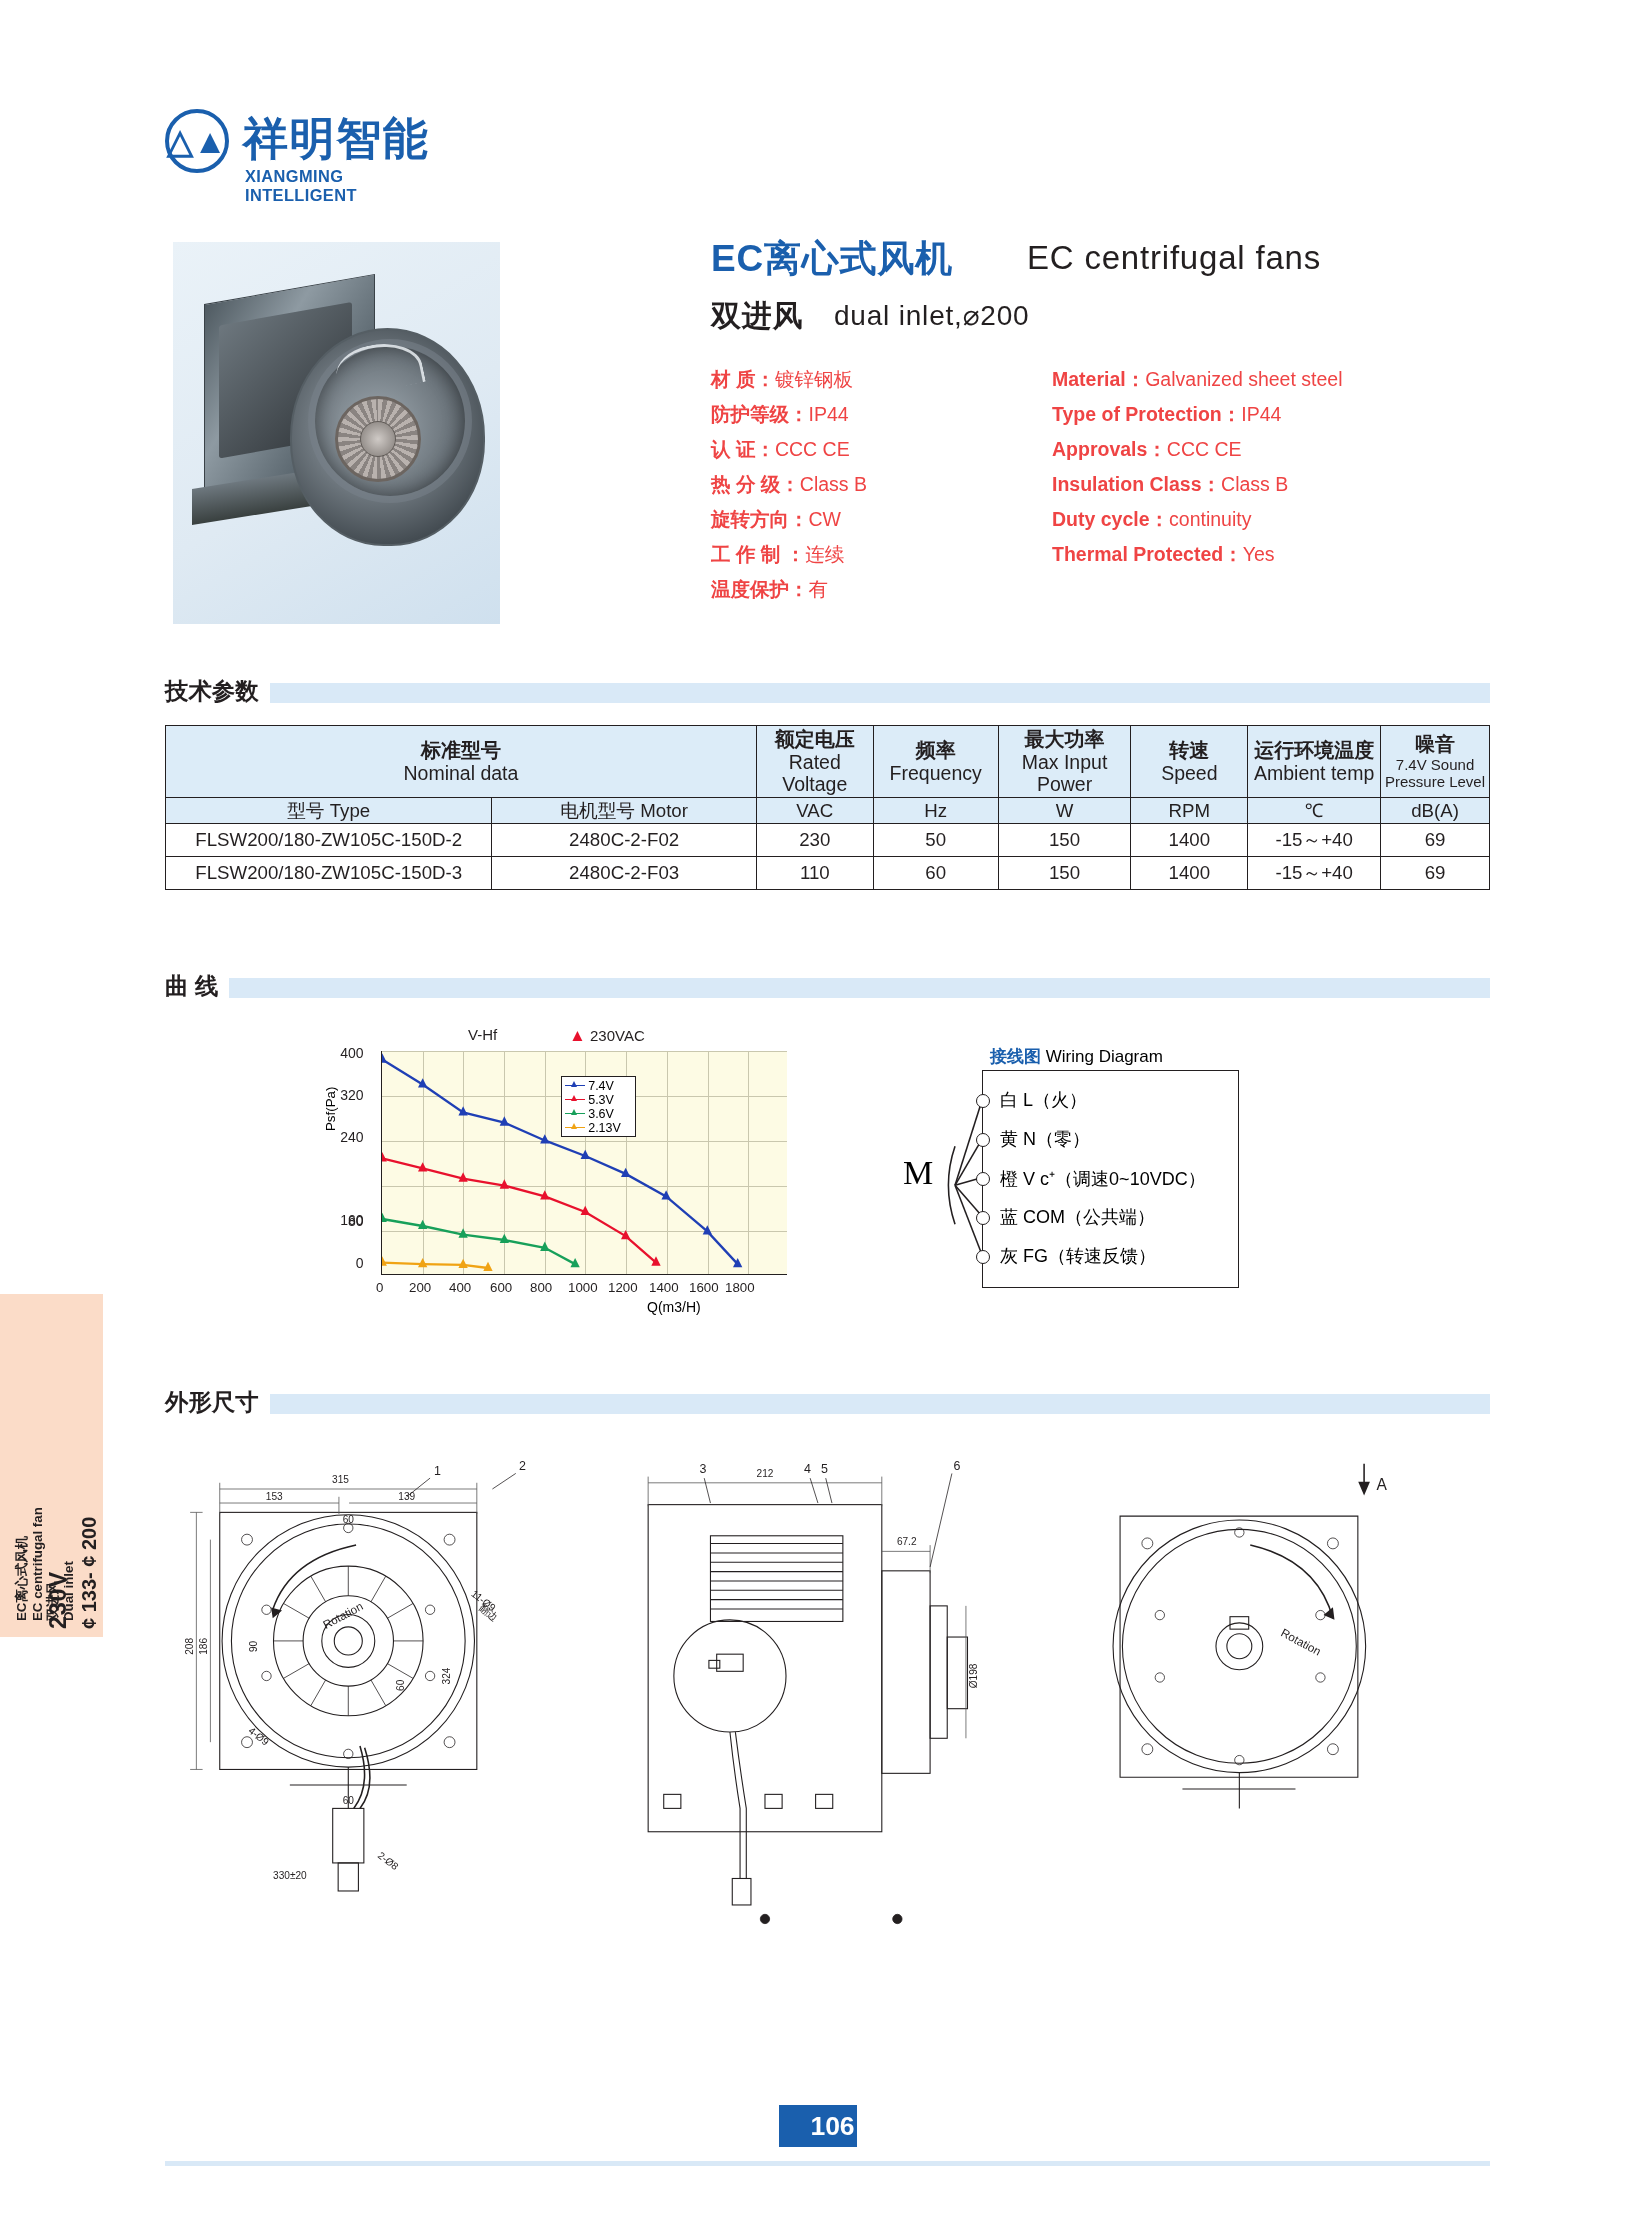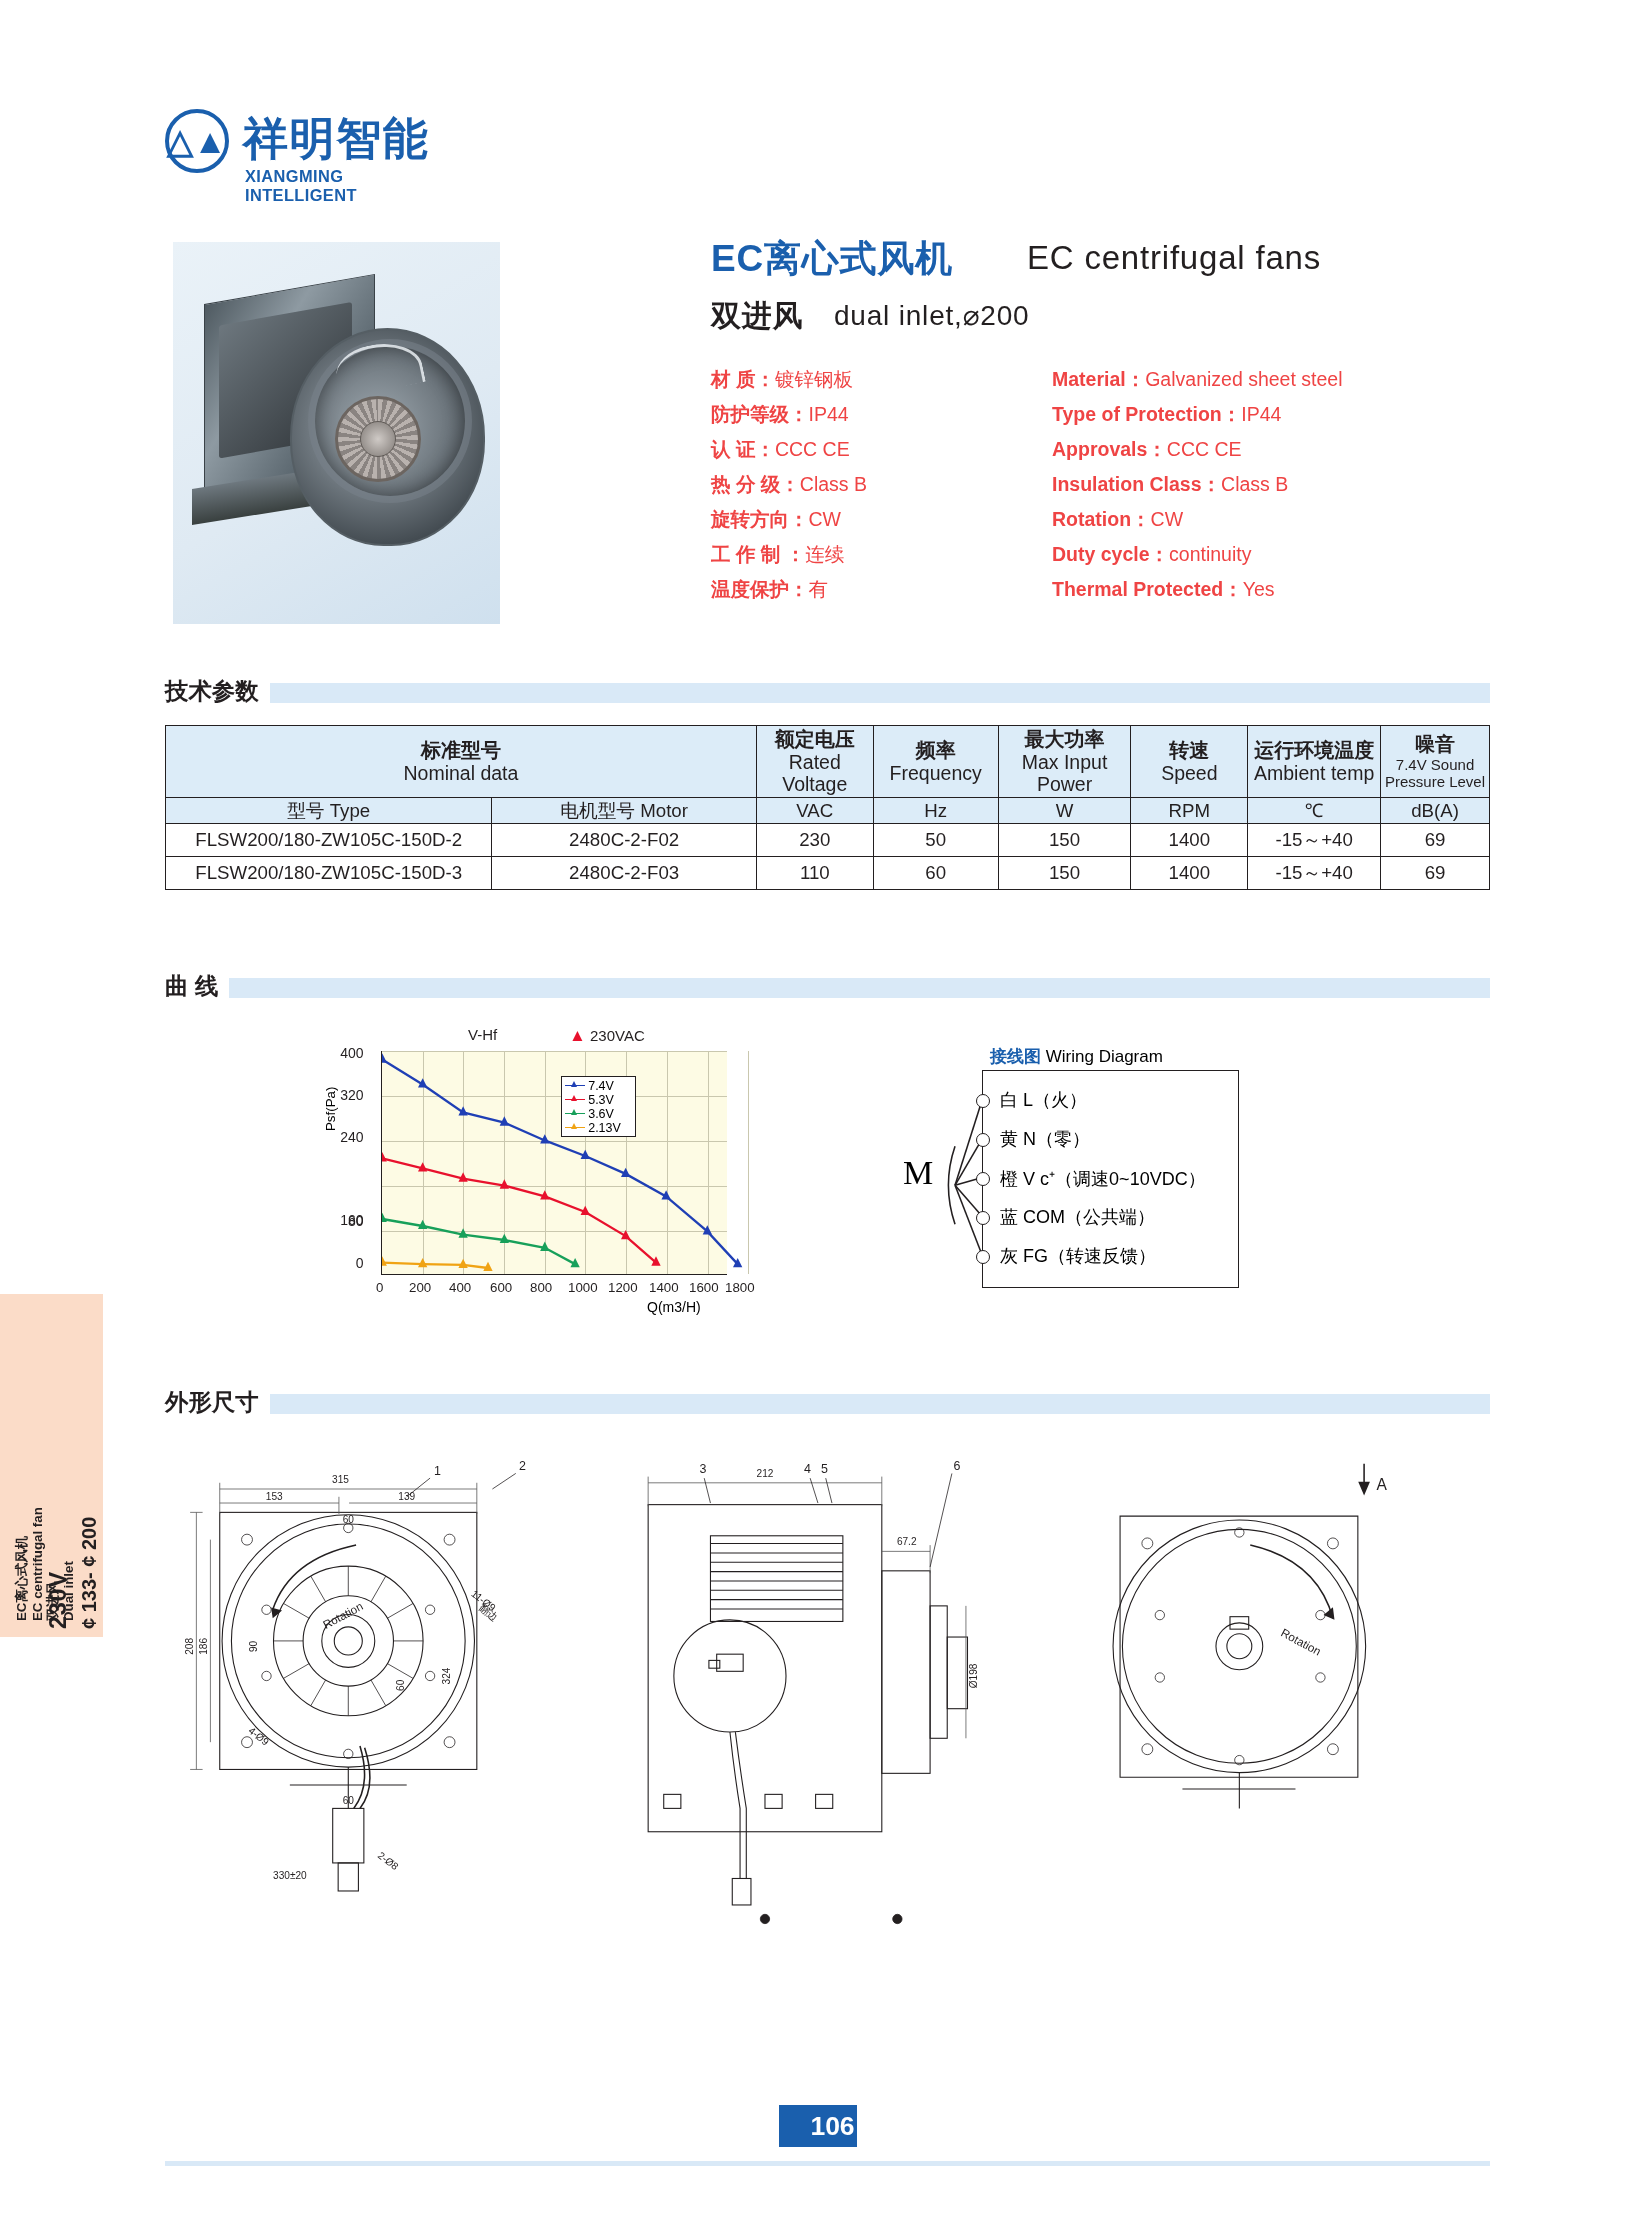--- a/index.html
+++ b/index.html
@@ -168,21 +168,21 @@
   table.dt .small { font-size:15px; line-height:1.15; }
   table.dt .sub td { background:#dcecf8; font-size:18.7px; }
   table.dt tbody td { height:33px; }
 
   
   .chart-box { position:absolute; left:312px; top:1037px; width:468px; height:296px; }
   .chart-title { position:absolute; left:156px; top:-11px; font-size:15px; color:#231f20; }
   .chart-legend-top { position:absolute; left:257px; top:-11px; font-size:15px; color:#231f20; }
   .chart-legend-top .marker { color:#e8112d; font-size:17px; }
   .plot {
-    position:absolute; left:69px; top:14px; width:346px; height:224px;
+    position:absolute; left:69px; top:14px; width:406px; height:224px;
     background:#fdfbe4;
     border-left:1.6px solid #231f20; border-bottom:1.6px solid #231f20;
   }
   .plot .gl-v { position:absolute; top:0; bottom:0; width:0.8px; background:#c9c7ae; }
   .plot .gl-h { position:absolute; left:0; right:0; height:0.8px; background:#c9c7ae; }
   .ylab {
     position:absolute; left:11px; top:94px; font-size:13.3px;
     transform:rotate(-90deg); transform-origin:left top; white-space:nowrap;
   }
   .ytick { position:absolute; right:0; font-size:14px; color:#231f20; text-align:right; width:36px;}
@@ -296,23 +296,20 @@
       <span class="k">Material：</span><span class="v">Galvanized sheet steel</span>
     </div>
     <div class="spec-row">
       <span class="k">Type of Protection：</span><span class="v">IP44</span>
     </div>
     <div class="spec-row">
       <span class="k">Approvals：</span><span class="v">CCC CE</span>
     </div>
     <div class="spec-row">
       <span class="k">Insulation Class：</span><span class="v">Class B</span>
-    </div>
-    <div class="spec-row">
-      <span class="k">Rotation：</span><span class="v">CW</span>
     </div>
     <div class="spec-row">
       <span class="k">Duty cycle：</span><span class="v">continuity</span>
     </div>
     <div class="spec-row">
       <span class="k">Thermal Protected：</span><span class="v">Yes</span>
     </div>
   </div>
 
   <div class="sec" style="top:681px;">

